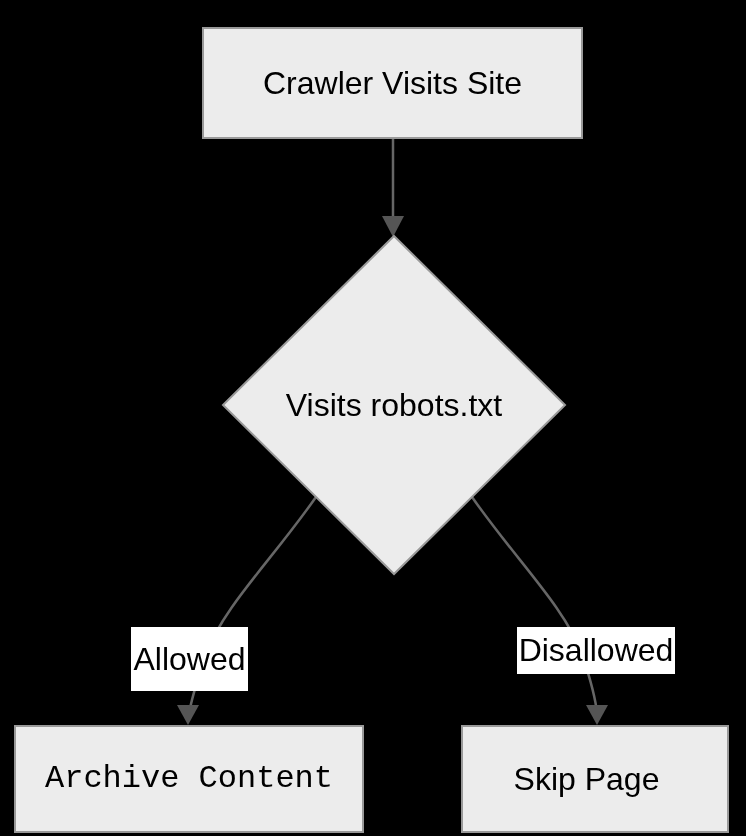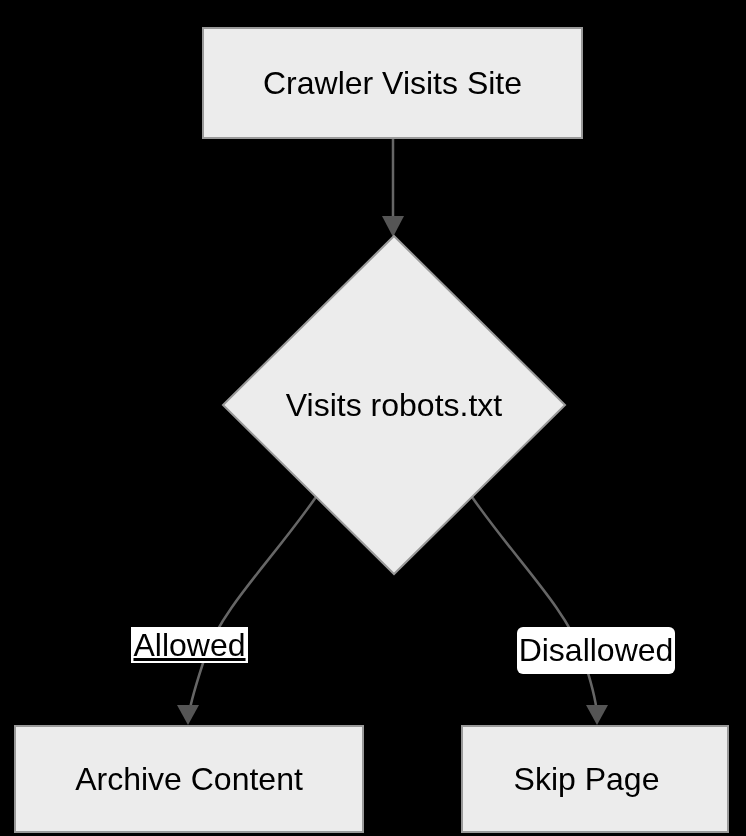--- a/index.html
+++ b/index.html
@@ -76,21 +76,21 @@
     <rect class="node-shape" x="203" y="14" width="379" height="110"></rect>
     <polygon class="node-shape" points="394,222 565,391 394,560 223,391"></polygon>
     <rect class="node-shape" x="15" y="712" width="348" height="106"></rect>
     <rect class="node-shape" x="462" y="712" width="266" height="106"></rect>
   </svg>
 
   <div class="node-label" style="left:203px; top:14px; width:379px; height:110px;">Crawler Visits Site</div>
 
   <div class="node-label" style="left:223px; top:222px; width:342px; height:338px;">Visits robots.txt</div>
 
-  <div class="node-label" style="left:15px; top:712px; width:348px; height:106px;">Archive Content</div>
+  <div class="node-label" style="left:15px; top:712px; width:348px; height:106px;font-family:Liberation Mono, monospace;">Archive Content</div>
 
   <div class="node-label" style="left:462px; top:712px; width:249px; height:106px;">Skip Page</div>
 
-  <div class="edge-label" style="left:131px; top:613px; width:117px; height:36px;text-decoration:underline;">Allowed</div>
+  <div class="edge-label" style="left:131px; top:613px; width:117px; height:64px;">Allowed</div>
 
-  <div class="edge-label" style="left:517px; top:613px; width:158px; height:47px;border-radius:6px;">Disallowed</div>
+  <div class="edge-label" style="left:517px; top:613px; width:158px; height:47px;">Disallowed</div>
 
 </div>
 
 </body></html>

